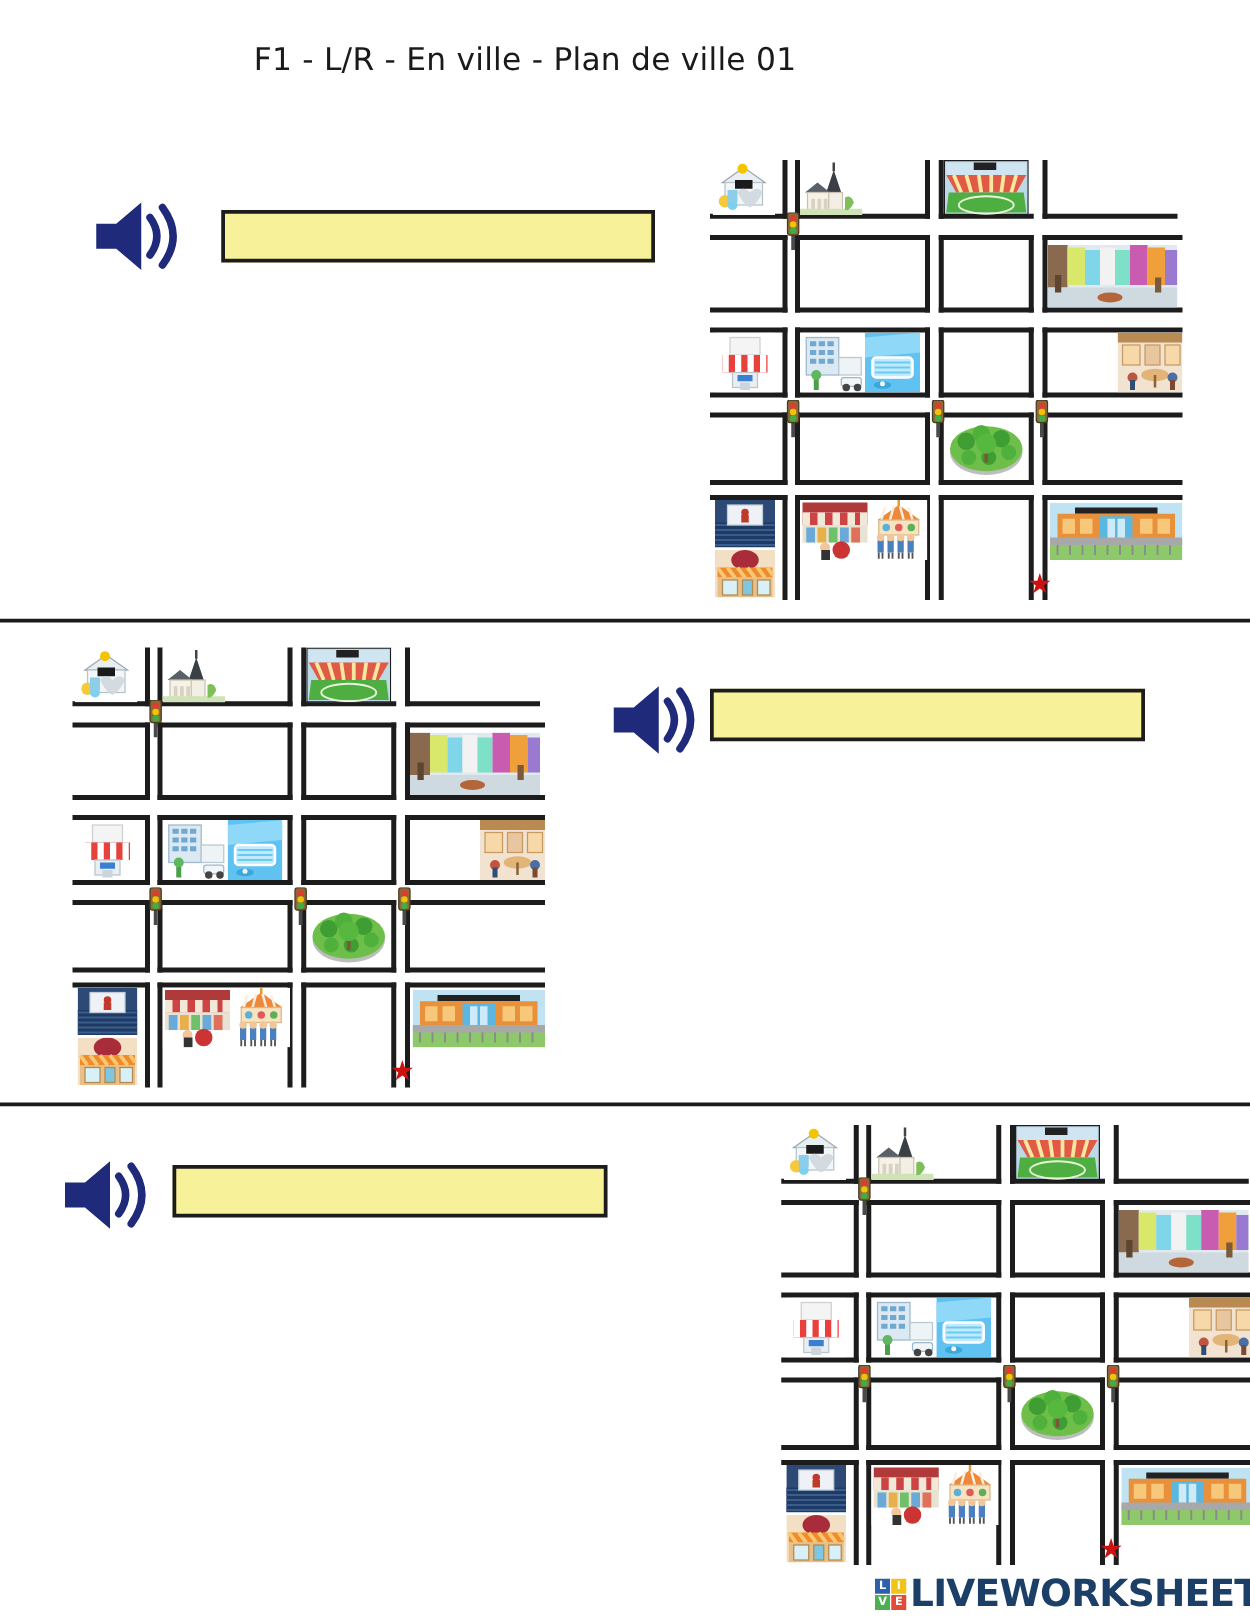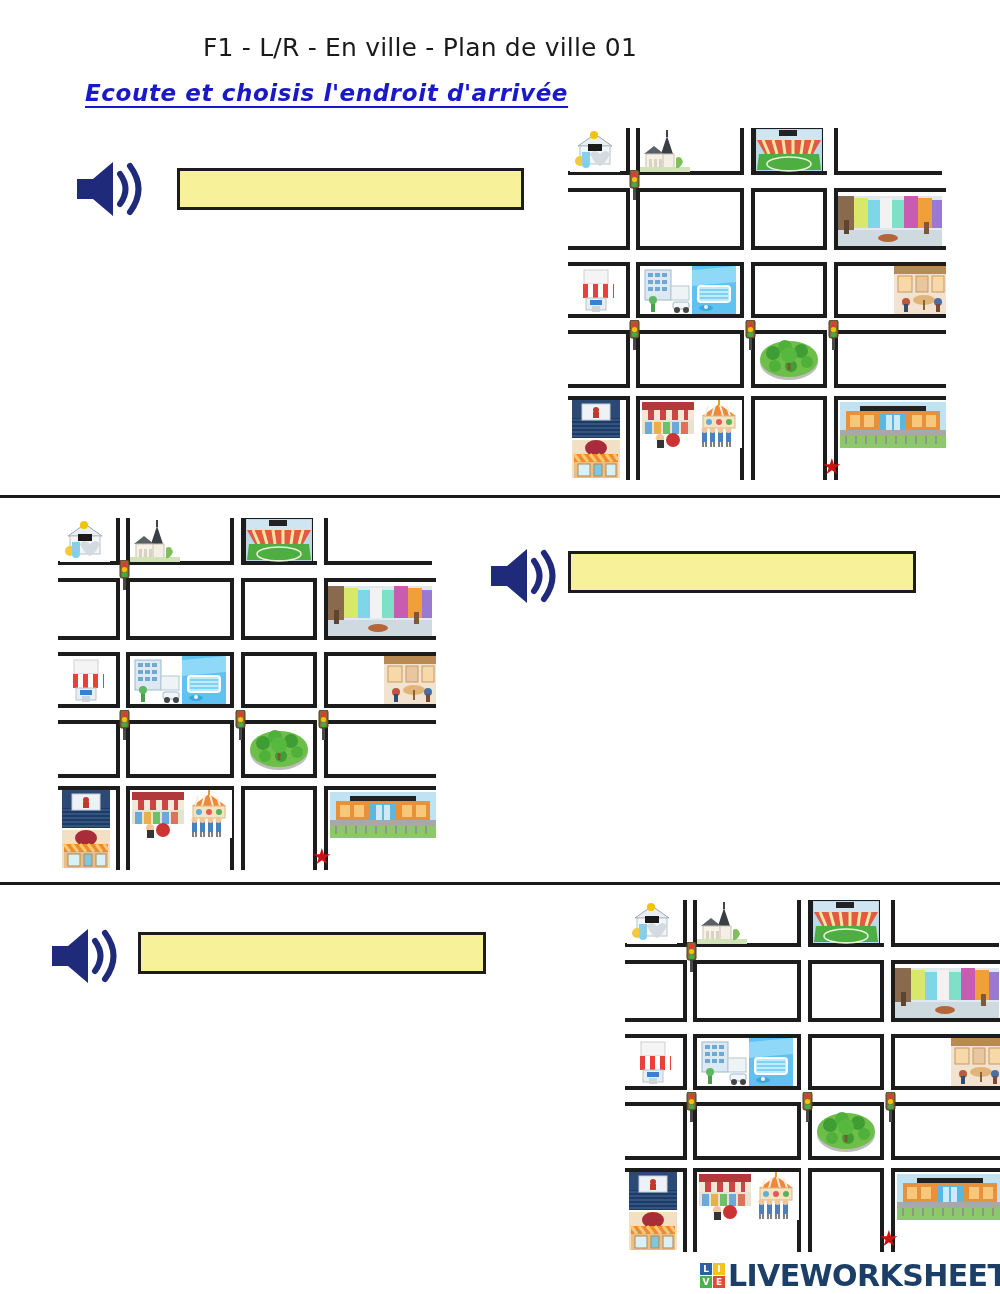--- a/index.html
+++ b/index.html
@@ -69,21 +69,20 @@
     font-family:"DejaVu Sans",sans-serif;
     font-size:30px;font-weight:bold;color:#1b3f66;letter-spacing:-0.6px;
   }
 </style>
 </head>
 <body>
 
 <div class="page">
 
   <div class="title">F1 - L/R - En ville - Plan de ville 01</div>
-  <div class="instruction">Ecoute et choisis l'endroit d'arrivée</div>
 
   <div>
 
     <div class="speaker" style="left:73px;top:158px;">
       <svg width="75" height="62" viewBox="0 0 75 62">
         <path d="M4 21 H20 L40 4 V58 L20 41 H4 Z" fill="#1f2a7a"></path>
         <path d="M47 16 Q58 31 47 46" stroke="#1f2a7a" stroke-width="6" fill="none" stroke-linecap="round"></path>
         <path d="M57 8 Q74 31 57 54" stroke="#1f2a7a" stroke-width="6" fill="none" stroke-linecap="round"></path>
       </svg>
     </div>

